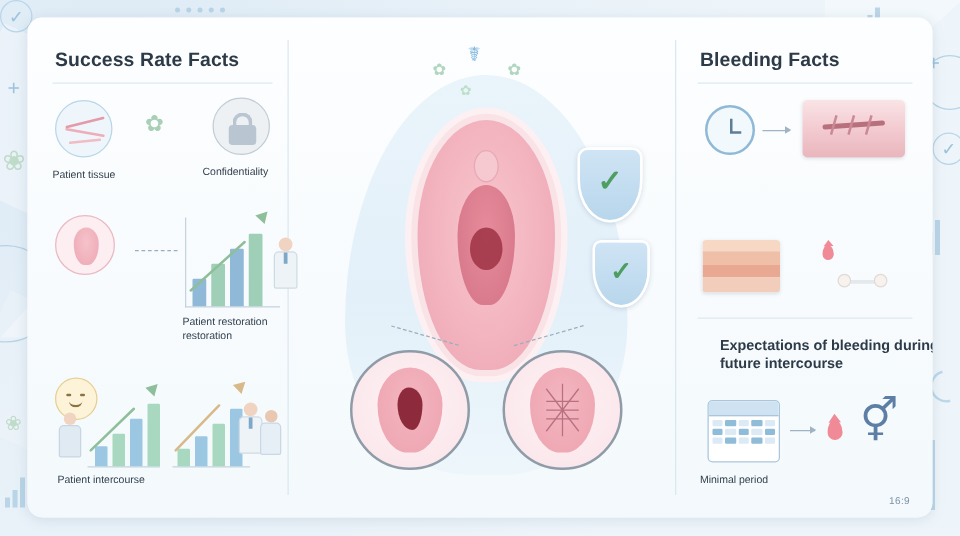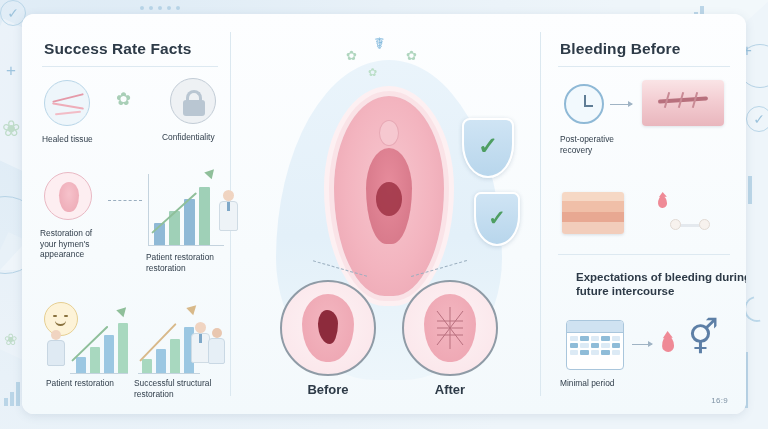--- a/index.html
+++ b/index.html
@@ -531,42 +531,41 @@
 
   <div class="card">
     <div class="card-inner"></div>
 
     <div class="divider left"></div>
     <div class="divider right"></div>
 
     <div class="col-title left">Success Rate Facts</div>
     <div class="title-rule left"></div>
 
-    <div class="col-title right">Bleeding Before</div>
+    <div class="col-title right">Bleeding Facts</div>
     <div class="title-rule right"></div>
 
     <div class="icon-circle" style="left:22px;top:66px;width:46px;height:46px;">
       <div class="strand" style="left:7px;top:16px;width:32px;transform:rotate(-14deg);"></div>
       <div class="strand" style="left:7px;top:24px;width:32px;transform:rotate(10deg);background:#eeadb9;"></div>
       <div class="strand" style="left:10px;top:31px;width:26px;transform:rotate(-6deg);background:#f2bcc6;"></div>
     </div>
-    <div class="cap cap-left" style="left:20px;top:120px;width:60px;">Healed tissue</div>
+    <div class="cap cap-left" style="left:20px;top:120px;width:60px;">Patient tissue</div>
 
     <div class="bg-leafy" style="left:94px;top:76px;color:#a9cfb7;font-size:18px;">✿</div>
 
     <div class="icon-circle greyish" style="left:148px;top:64px;width:46px;height:46px;">
       <div class="lock-shackle" style="left:15px;top:11px;width:16px;height:10px;"></div>
       <div class="lock-body" style="left:12px;top:21px;width:22px;height:16px;"></div>
     </div>
     <div class="cap cap-left" style="left:140px;top:118px;width:80px;">Confidentiality</div>
 
     <div class="icon-circle pinkish" style="left:22px;top:158px;width:48px;height:48px;">
       <div style="position:absolute;left:14px;top:9px;width:20px;height:30px;border-radius:50% 50% 44% 44%/44% 44% 56% 56%;background:radial-gradient(ellipse at 50% 40%,#f6c2cb 0,#eca7b3 100%);"></div>
     </div>
-    <div class="cap cap-left" style="left:18px;top:214px;width:66px;">Restoration of your hymen's appearance</div>
 
     <div class="arrow-dash" style="left:86px;top:186px;width:34px;"></div>
 
     <div class="chart" style="left:126px;top:160px;width:76px;height:72px;">
       <div class="axis-y" style="left:0;top:0;width:1.3px;height:72px;"></div>
       <div class="axis-x" style="left:0;bottom:0;width:76px;height:1.3px;"></div>
       <div class="bars" style="left:6px;bottom:1.3px;">
         <i style="height:22px;width:11px;background:#8fb9d6;"></i>
         <i style="height:34px;width:11px;background:#9fd0b7;"></i>
         <i style="height:46px;width:11px;background:#8fb9d6;"></i>
@@ -596,21 +595,21 @@
       <div class="axis-x" style="left:0;bottom:0;width:58px;height:1.3px;"></div>
       <div class="bars" style="left:6px;bottom:1.3px;">
         <i style="height:16px;width:10px;background:#9bc7e2;"></i>
         <i style="height:26px;width:10px;background:#a8d8bf;"></i>
         <i style="height:38px;width:10px;background:#9bc7e2;"></i>
         <i style="height:50px;width:10px;background:#a8d8bf;"></i>
       </div>
       <div class="trend-line" style="left:2px;top:48px;width:50px;transform:rotate(-44deg);"></div>
       <div class="arrow-up" style="left:48px;top:-6px;transform:rotate(44deg);"></div>
     </div>
-    <div class="cap cap-left" style="left:24px;top:364px;width:74px;">Patient restoration</div>
+    <div class="cap cap-left" style="left:24px;top:364px;width:74px;">Patient intercourse</div>
 
     <div class="chart" style="left:116px;top:296px;width:62px;height:64px;">
       <div class="axis-x" style="left:0;bottom:0;width:62px;height:1.3px;"></div>
       <div class="bars" style="left:4px;bottom:1.3px;">
         <i style="height:14px;width:10px;background:#a8d8bf;"></i>
         <i style="height:24px;width:10px;background:#9bc7e2;"></i>
         <i style="height:34px;width:10px;background:#a8d8bf;"></i>
         <i style="height:46px;width:10px;background:#9bc7e2;"></i>
       </div>
       <div class="trend-line tan" style="left:2px;top:50px;width:52px;transform:rotate(-46deg);"></div>
@@ -618,21 +617,20 @@
     </div>
     <div class="figure" style="left:168px;top:308px;width:22px;height:52px;">
       <div class="fig-head" style="left:5px;top:0;width:11px;height:11px;background:#f0d4c1;"></div>
       <div class="fig-body" style="left:1px;top:11px;width:19px;height:30px;background:#eef3f7;border:1px solid #cfdbe4;"></div>
       <div style="position:absolute;left:9px;top:12px;width:3px;height:9px;background:#7fa8c8;"></div>
     </div>
     <div class="figure" style="left:186px;top:314px;width:18px;height:46px;">
       <div class="fig-head" style="left:4px;top:0;width:10px;height:10px;background:#e9c7b0;"></div>
       <div class="fig-body" style="left:0;top:10px;width:17px;height:26px;background:#e6eff6;border:1px solid #c9d8e4;"></div>
     </div>
-    <div class="cap cap-left" style="left:112px;top:364px;width:92px;">Successful structural restoration</div>
 
     <div class="center-wrap">
       <div class="body-shape"></div>
 
       <div class="caduceus">☤</div>
       <div class="sprig" style="left:108px;top:18px;color:#b0d6bf;">✿</div>
       <div class="sprig" style="left:168px;top:18px;color:#b0d6bf;">✿</div>
       <div class="sprig" style="left:130px;top:36px;color:#bcdfc9;font-size:11px;">✿</div>
 
       <div class="vulva">
@@ -643,56 +641,53 @@
       </div>
 
       <div class="arrow-dash" style="left:74px;top:238px;width:56px;transform:rotate(16deg);"></div>
       <div class="arrow-dash" style="left:172px;top:238px;width:58px;transform:rotate(-16deg);"></div>
 
       <div class="zoom-circle zc-before">
         <div class="zc-tissue">
           <div class="zc-tear"></div>
         </div>
       </div>
-      <div class="caption-big cb-before">Before</div>
 
       <div class="zoom-circle zc-after">
         <div class="zc-tissue"></div>
         <svg class="zc-mesh" viewBox="0 0 34 46">
           <g stroke="#b9707f" stroke-width="1" fill="none">
             <path d="M4 6 L30 40"></path>
               <path d="M30 6 L4 40"></path>
             <path d="M17 2 L17 44"></path>
             <path d="M4 16 L30 16"></path>
               <path d="M4 30 L30 30"></path>
             <path d="M4 23 L30 23"></path>
           </g>
         </svg>
       </div>
-      <div class="caption-big cb-after">After</div>
     </div>
 
     <div class="shield shield-1">
       <span class="tick">✓</span>
     </div>
     <div class="shield shield-2">
       <span class="tick" style="font-size:21px;">✓</span>
     </div>
 
     <div class="clock" style="left:542px;top:70px;"></div>
     <div class="arrow-h" style="left:588px;top:90px;width:22px;"></div>
 
     <div style="position:absolute;left:620px;top:66px;width:82px;height:46px;border-radius:4px;overflow:hidden;background:linear-gradient(180deg,#fae4e6 0%,#f3cdd2 45%,#e9b6bd 100%);box-shadow:0 1px 3px rgba(90,110,130,.18);">
       <div style="position:absolute;left:16px;top:18px;width:50px;height:4px;background:#b8707d;border-radius:3px;transform:rotate(-4deg);"></div>
       <div style="position:absolute;left:24px;top:12px;width:2px;height:16px;background:#c98a95;transform:rotate(16deg);"></div>
       <div style="position:absolute;left:38px;top:12px;width:2px;height:16px;background:#c98a95;transform:rotate(16deg);"></div>
       <div style="position:absolute;left:52px;top:12px;width:2px;height:16px;background:#c98a95;transform:rotate(16deg);"></div>
     </div>
 
-    <div class="cap cap-left" style="left:538px;top:120px;width:64px;">Post-operative recovery</div>
 
     <div style="position:absolute;left:540px;top:178px;width:62px;height:42px;border-radius:3px;overflow:hidden;box-shadow:0 1px 3px rgba(90,110,130,.2);">
       <div style="height:9px;background:#f6d8c5;"></div>
       <div style="height:11px;background:#f0bfa8;"></div>
       <div style="height:10px;background:#e8a892;"></div>
       <div style="height:12px;background:#f2cdbb;"></div>
     </div>
 
     <div class="droplet small" style="left:636px;top:182px;"></div>
     <div class="swab" style="left:648px;top:204px;">

